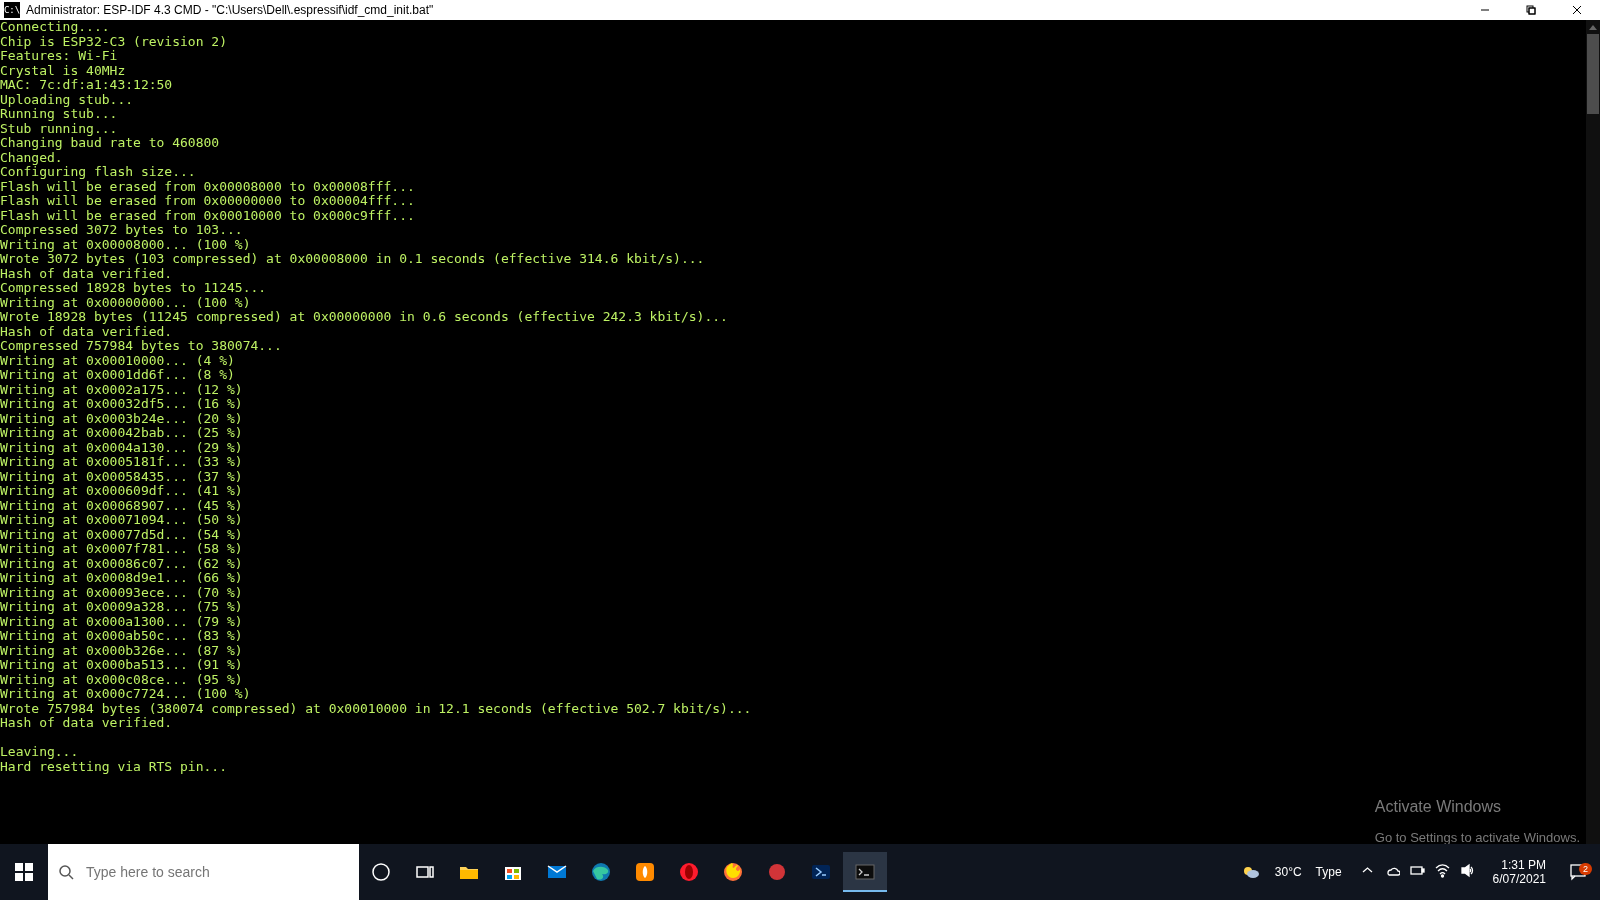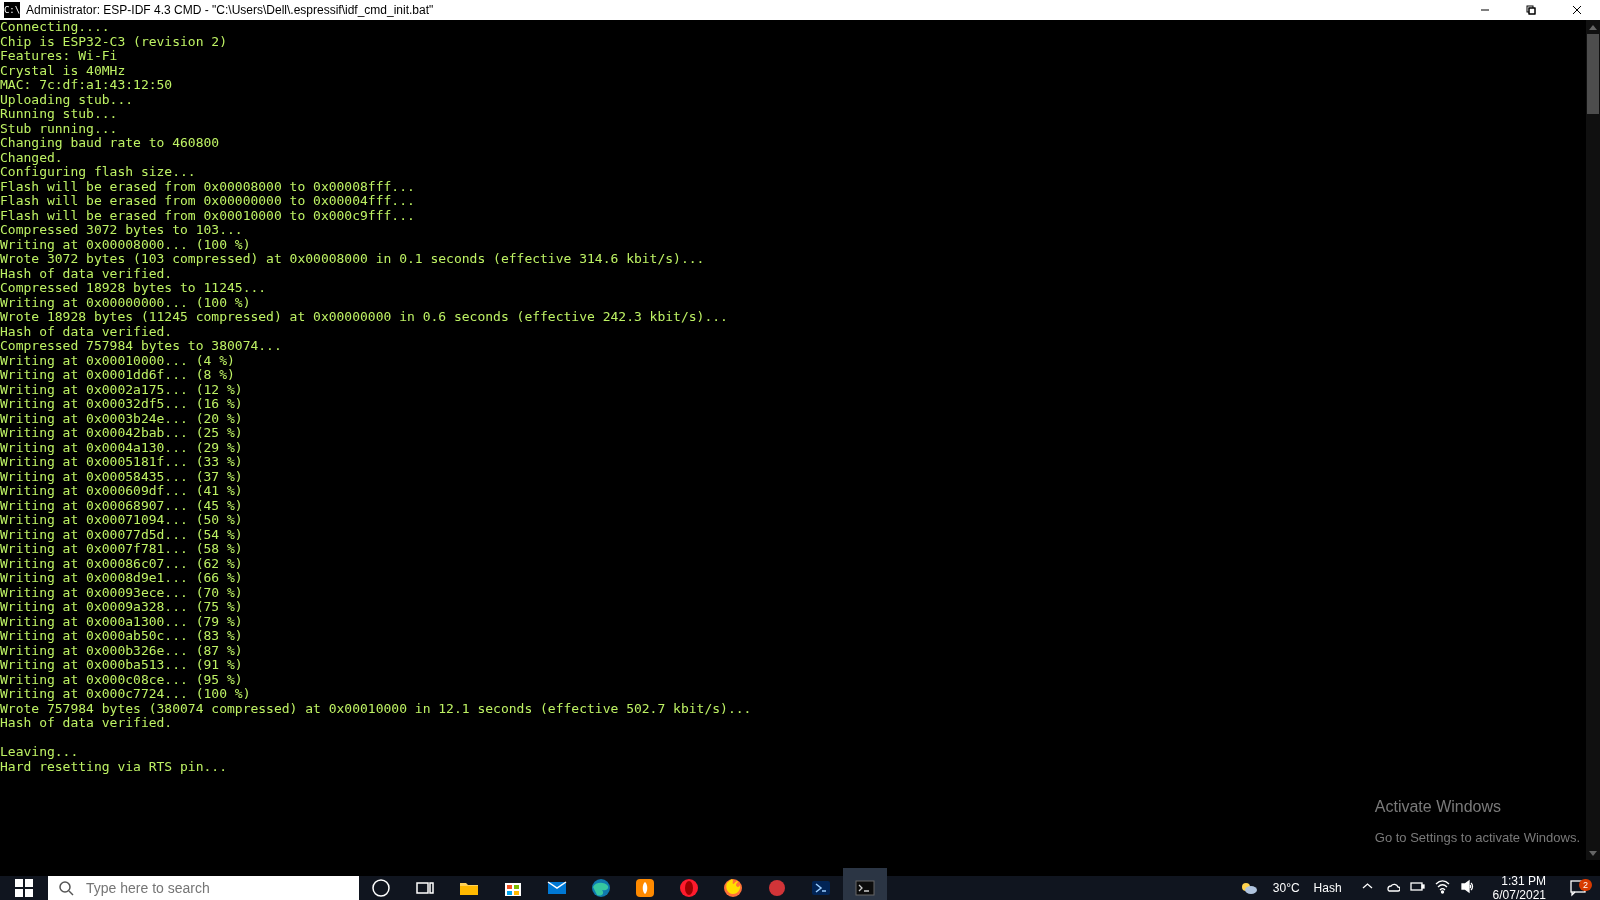--- a/index.html
+++ b/index.html
@@ -19,21 +19,21 @@
   .scroll-up,.scroll-down{position:absolute;left:0;right:0;height:14px;background:#101010;display:flex;align-items:center;justify-content:center;}
   .scroll-up{top:0;} .scroll-down{bottom:0;}
   .scroll-up::after{content:"";border-left:4px solid transparent;border-right:4px solid transparent;border-bottom:5px solid #666;}
   .scroll-down::after{content:"";border-left:4px solid transparent;border-right:4px solid transparent;border-top:5px solid #666;}
   .scroll-thumb{position:absolute;left:1px;right:1px;top:14px;height:80px;background:#4d4d4d;}
   
   .watermark{position:absolute;right:20px;bottom:55px;color:#7a7a7a;text-align:left;}
   .watermark .l1{font-size:16px;font-weight:400;}
   .watermark .l2{font-size:13px;margin-top:14px;}
   
-  .taskbar{position:absolute;left:0;right:0;bottom:0;height:24px;background:#10151f;display:flex;align-items:stretch;color:#fff;}
+  .taskbar{position:absolute;left:0;right:0;bottom:0;height:56px;background:#10151f;display:flex;align-items:stretch;color:#fff;}
   .start{width:48px;display:flex;align-items:center;justify-content:center;}
   .start svg{width:18px;height:18px;}
   .search{flex:0 0 311px;background:#fff;display:flex;align-items:center;color:#666;}
   .search .sicon{width:36px;display:flex;align-items:center;justify-content:center;}
   .search .sicon svg{width:16px;height:16px;stroke:#555;fill:none;stroke-width:1.5;}
   .search input{border:none;outline:none;flex:1;font-size:14px;color:#666;background:transparent;}
   .tb-icons{display:flex;align-items:center;}
   .tb-btn{width:44px;height:40px;display:flex;align-items:center;justify-content:center;}
   .tb-btn.active{background:#2b3544;box-shadow:inset 0 -2px 0 #76b9ed;}
   .tb-btn svg{width:22px;height:22px;}
@@ -234,21 +234,21 @@
         </svg>
       </div>
   </div>
   <div class="tray">
     <div class="weather">
       <svg width="20" height="20" viewBox="0 0 20 20">
           <circle cx="7" cy="9" r="4" fill="#ffd24d"></circle>
           <ellipse cx="12" cy="12" rx="6" ry="4" fill="#b0c4de"></ellipse>
         </svg>
       <span>30°C</span>
-      <span>Hash</span>
+      <span>Type</span>
     </div>
     <div class="tray-icons">
       <span><svg viewBox="0 0 15 15">
             <path d="M3 9l4.5-4L12 9"></path>
           </svg></span>
       <span><svg viewBox="0 0 15 15">
             <path d="M3 10a3 3 0 013-3 4 4 0 017 1 2 2 0 010 4H4a2 2 0 01-1-2z"></path>
           </svg></span>
       <span><svg viewBox="0 0 15 15">
             <rect x="1" y="4" width="11" height="7"></rect>

